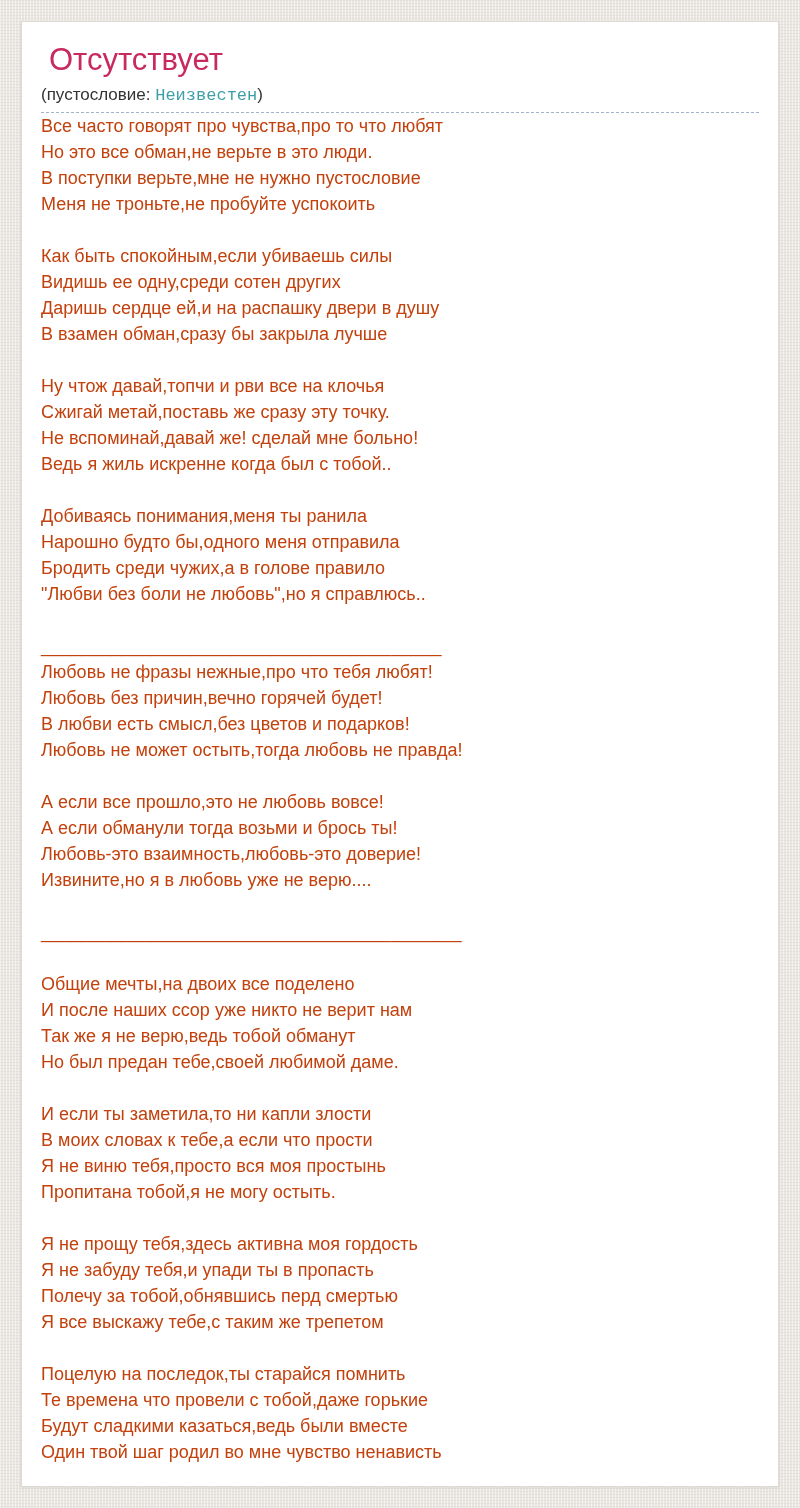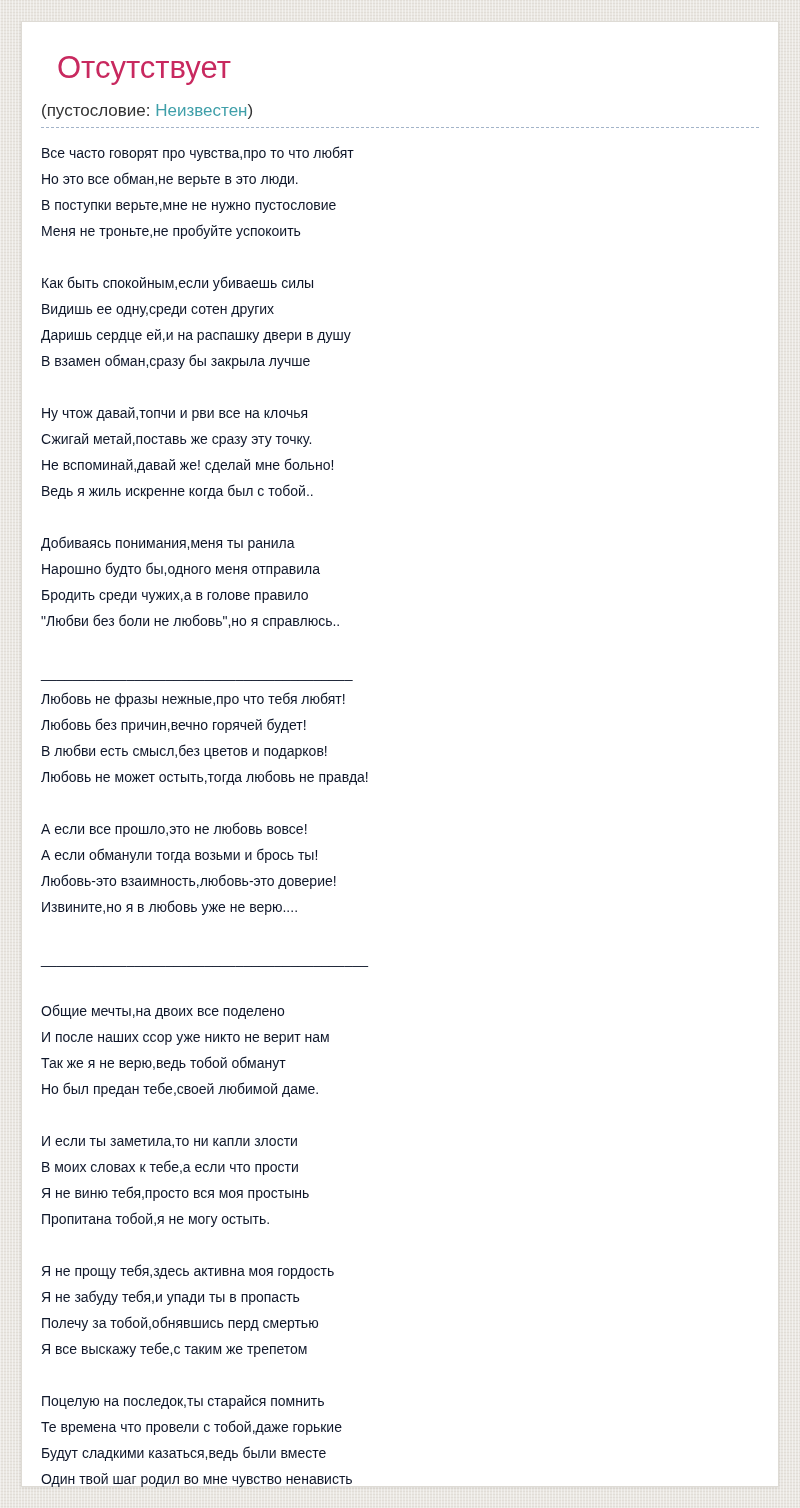--- a/index.html
+++ b/index.html
@@ -22,46 +22,46 @@
     top: 21px;
     width: 758px;
     height: 1466px;
     box-sizing: border-box;
     background: #ffffff;
     border: 1px solid #dedbd5;
     box-shadow: 0 1px 3px rgba(0,0,0,0.08);
     padding: 14px 19px 0 19px;
   }
   .song-title {
-    margin: 16px;
+    margin: 8px;
     font-size: 31px;
     line-height: 32px;
     font-weight: normal;
     color: #c8295f;
   }
   .artist-line {
     font-size: 17px;
     line-height: 22px;
     color: #333333;
     padding-bottom: 5px;
   }
   .artist-line a {
     color: #3f9fa9;
     text-decoration: none;
     cursor: pointer;
+    font-family: Liberation Mono, monospace;
   }
   .dotted-divider {
     border-bottom: 1px dashed #a3b4c9;
     height: 0;
   }
   .lyrics {
-    margin-top: 12px;
-    font-size: 14px;
+    font-size: 18px;
     line-height: 26px;
-    color: #0f172a;
+    color: #c2410c;
     white-space: pre-line;
   }
 </style>
 </head>
 <body>
 
 <div>
   <div class="card">
     <h1 class="song-title">Отсутствует</h1>
     <div class="artist-line">

